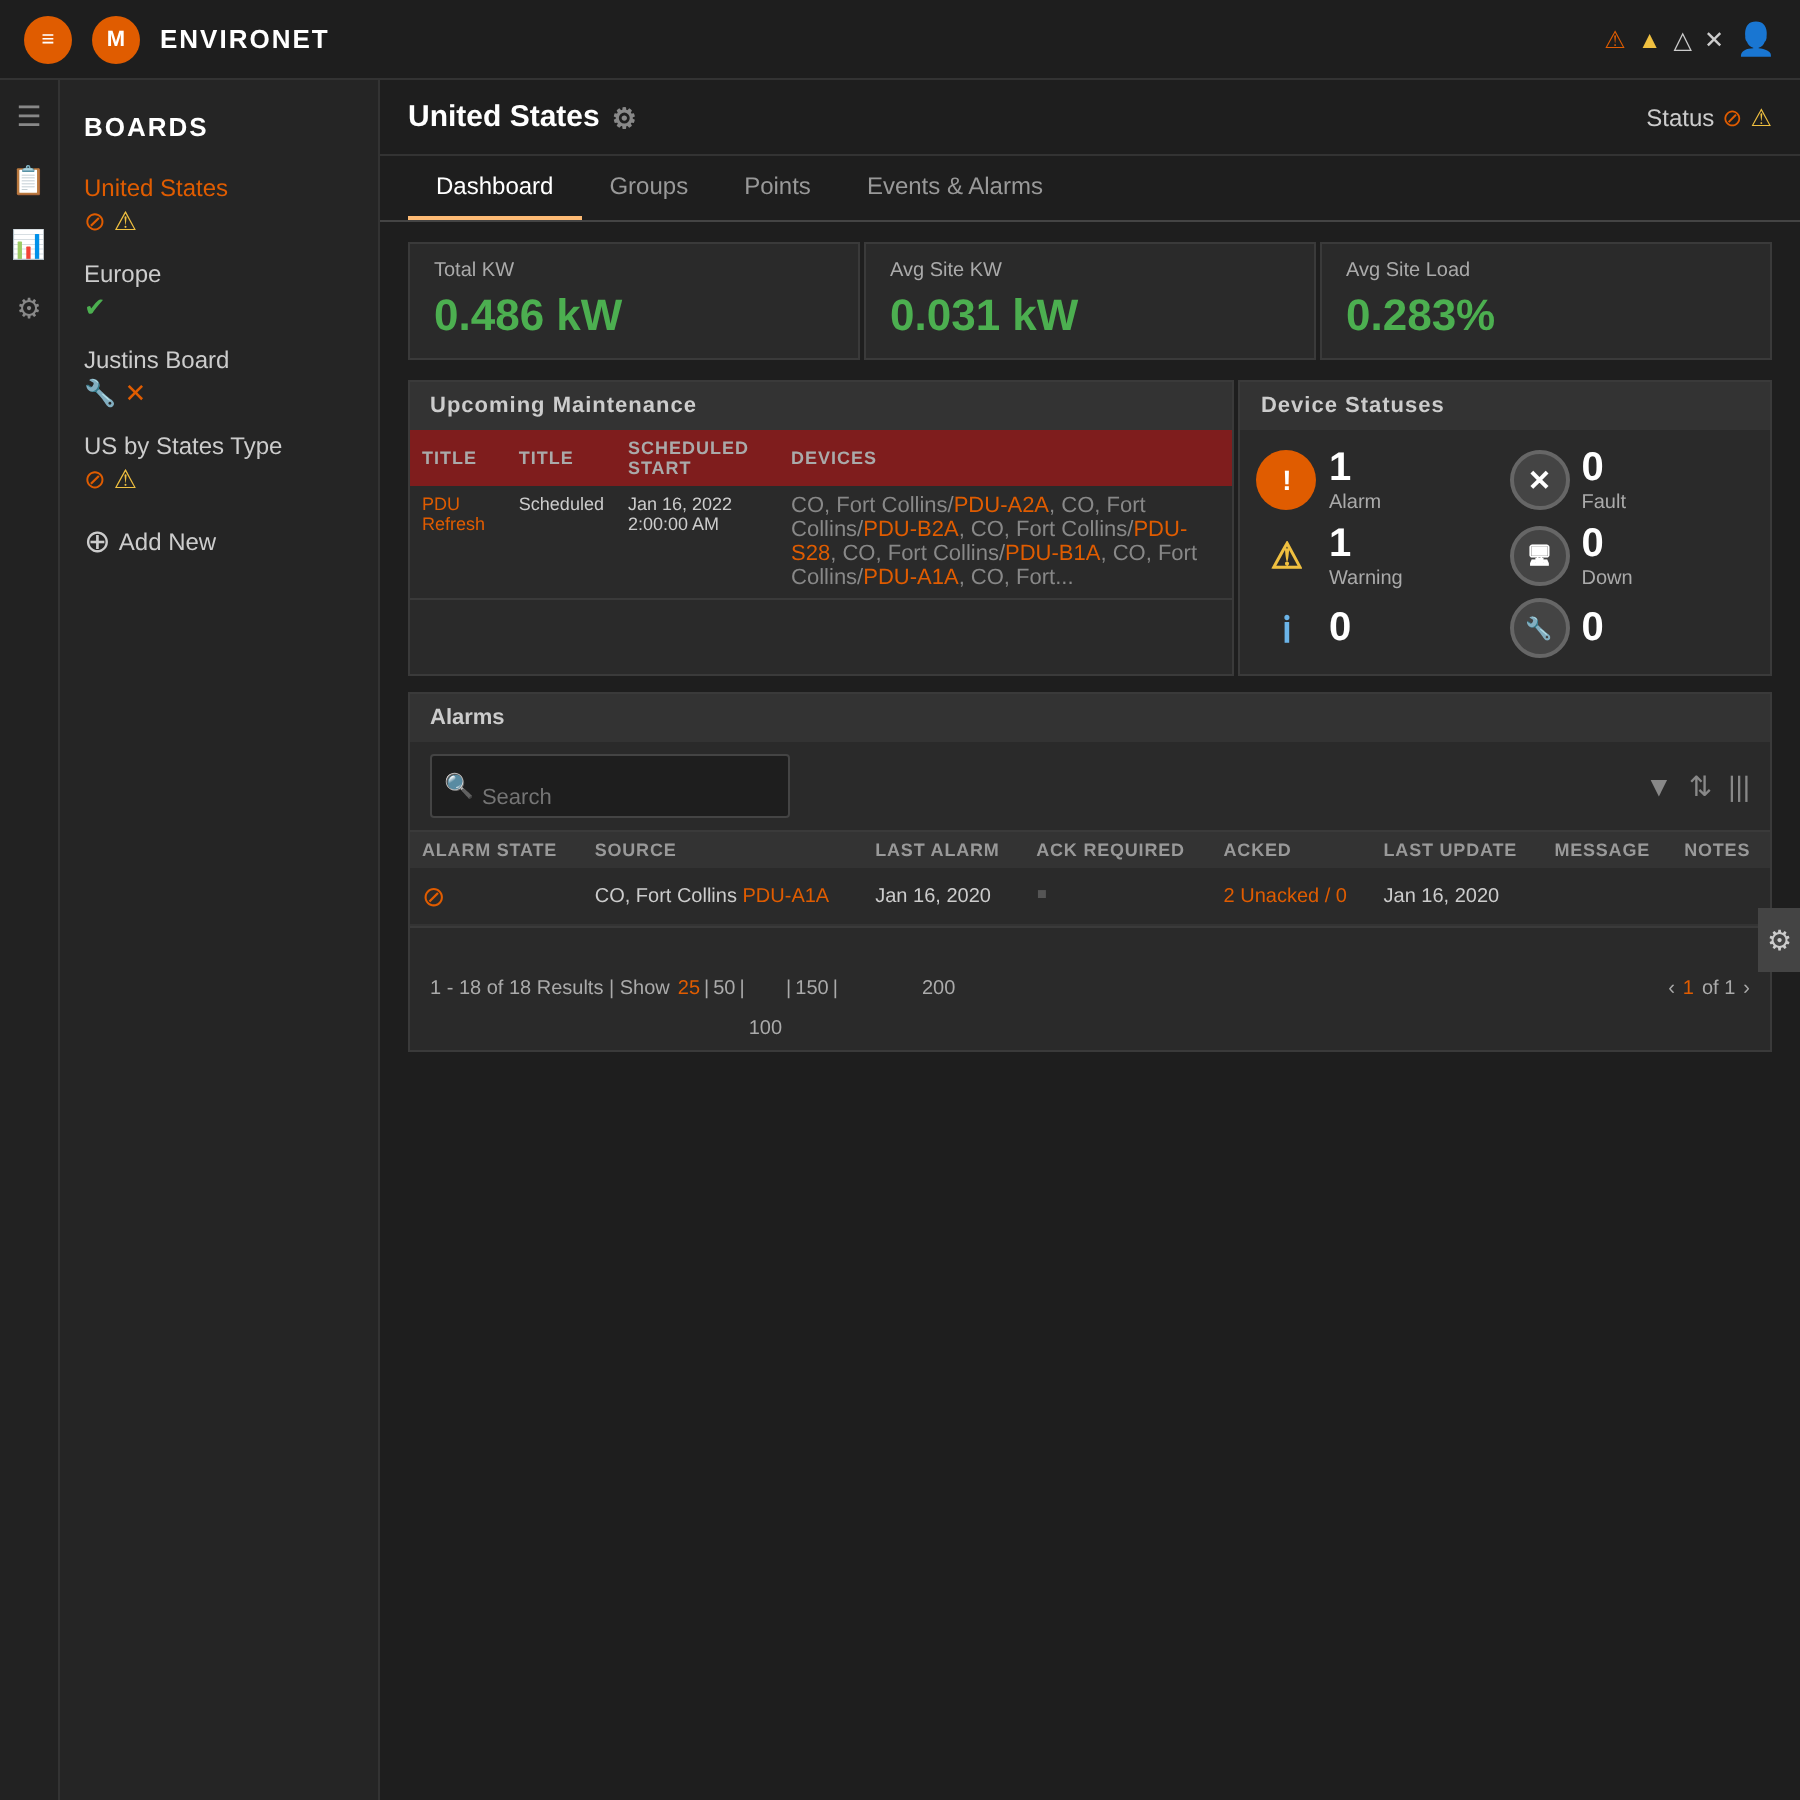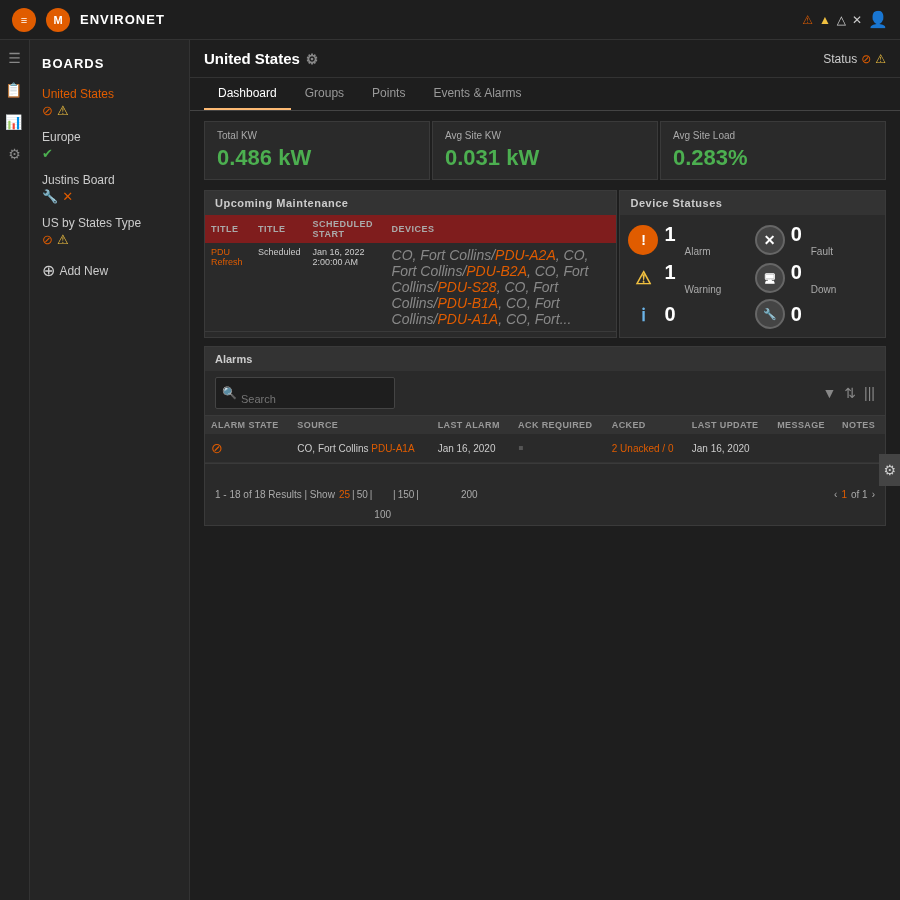--- a/index.html
+++ b/index.html
@@ -201,21 +201,21 @@
       width: 30px; height: 30px;
       border-radius: 50%;
       display: flex; align-items: center; justify-content: center;
       font-size: 14px; font-weight: bold;
     }
     .ds-icon-circle.red { background: #e05c00; color: #fff; }
     .ds-icon-circle.gray { background: #444; color: #fff; border: 2px solid #666; }
     .ds-icon-circle.yellow { background: transparent; color: #f0c040; font-size: 18px; }
     .ds-icon-circle.info { background: transparent; color: #6bb4e8; font-size: 18px; }
     .ds-count { font-size: 20px; font-weight: bold; color: #fff; }
-    .ds-label { font-size: 10px; color: #aaa; margin-left: 20px; }
+    .ds-label { font-size: 10px; color: #aaa; }
 
     
     .alarms-section {
       margin: 0 14px;
       background: #2a2a2a;
       border: 1px solid #3a3a3a;
     }
     .alarms-title {
       padding: 6px 10px;
       background: #333;
@@ -412,21 +412,21 @@
               <th>SCHEDULED START</th>
               <th>DEVICES</th>
             </tr>
           </thead>
           <tbody>
             <tr>
               <td class="link">PDU Refresh</td>
               <td>Scheduled</td>
               <td>Jan 16, 2022 2:00:00 AM</td>
               <td>
-                <span style="color:#888;font-size:14px;font-style:italic;">
+                <span style="color:#888;font-size:11px;">
                   CO, Fort Collins/<span style="color:#e05c00;">PDU-A2A</span>, CO, Fort Collins/<span style="color:#e05c00;">PDU-B2A</span>, CO, Fort Collins/<span style="color:#e05c00;">PDU-S28</span>, CO, Fort Collins/<span style="color:#e05c00;">PDU-B1A</span>, CO, Fort Collins/<span style="color:#e05c00;">PDU-A1A</span>, CO, Fort...
                 </span>
               </td>
             </tr>
           </tbody>
         </table>
       </div>
 
       <div class="section-box" style="flex:0.9;">
         <div class="section-title">Device Statuses</div>

